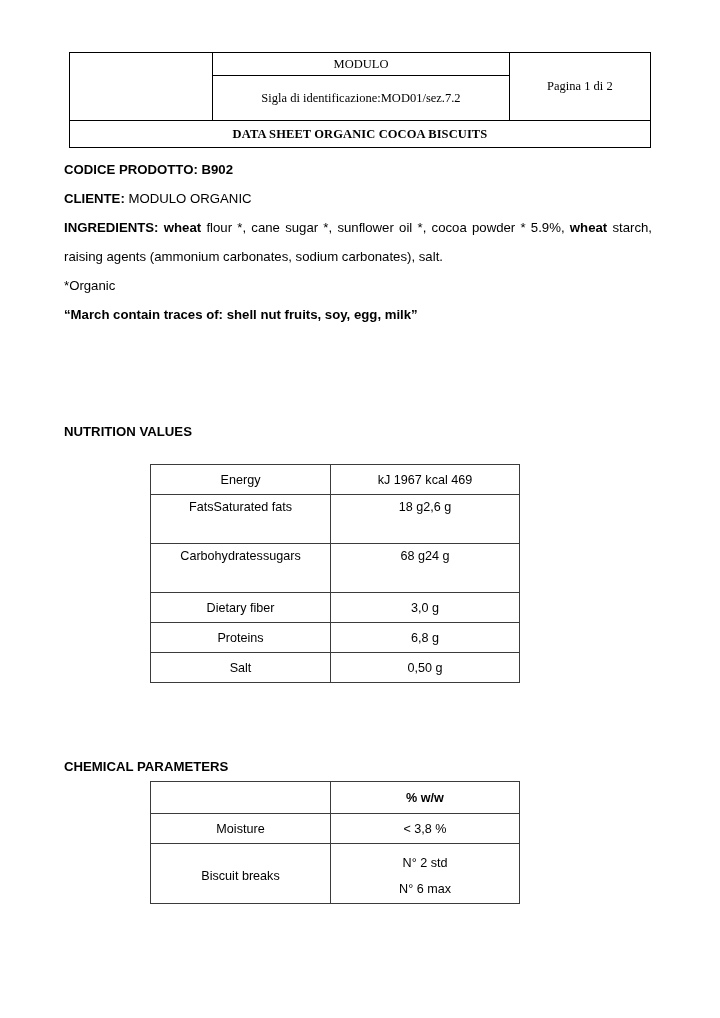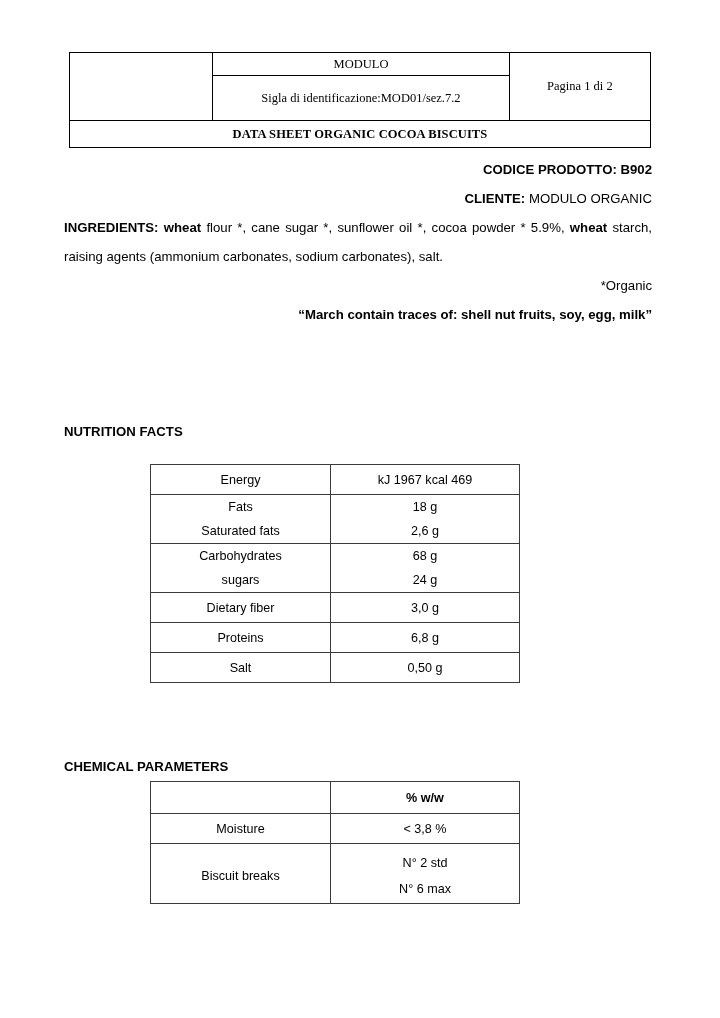--- a/index.html
+++ b/index.html
@@ -65,21 +65,21 @@
     top: 143px;
     width: 588px;
     font-size: 13.2px;
     line-height: 29px;
   }
   .para {
     margin: 0;
     text-align: justify;
     text-justify: inter-word;
   }
-  .para.nojustify { text-align: right; }
+  .para.nojustify { text-align: left; }
   .b { font-weight: bold; }
 
   
   .section-heading {
     position: absolute;
     left: 64px;
     font-size: 13.2px;
     font-weight: bold;
     line-height: 18px;
   }
@@ -106,21 +106,21 @@
 
   #nutrition-table { top: 452px; }
   #chemical-table  { top: 769px; }
 
   .row-head td { height: 31px; font-weight: bold; }
   .row-std  td { height: 29px; }
   .row-pair td { height: 48px; padding: 0; }
 
   .pair {
     display: flex;
-    flex-direction: column;
+    flex-direction: row;
     justify-content: center;
     height: 48px;
     line-height: 24px;
   }
   .pair span { display: block; }
 
   .chem-empty { height: 31px; }
   .chem-row   { height: 29px; }
   .chem-tall  { height: 59px; vertical-align: top; }
   .chem-tall .stack {
@@ -174,21 +174,21 @@
       <span>flour *, cane sugar *, sunflower oil *, cocoa powder * 5.9%,</span>
       <span class="b">wheat</span>
       <span>starch, raising agents (ammonium carbonates, sodium carbonates), salt.</span>
     </p>
 
     <p class="para nojustify">*Organic</p>
 
     <p class="para nojustify b">“March contain traces of: shell nut fruits, soy, egg, milk”</p>
   </div>
 
-  <div class="section-heading" id="nutrition-heading">NUTRITION FACTS</div>
+  <div class="section-heading" id="nutrition-heading">NUTRITION VALUES</div>
 
   <table class="data-table" id="nutrition-table">
     <colgroup>
         <col class="col-label">
         <col class="col-value">
       </colgroup>
     <tbody>
 
       <tr class="row-std">
         <td>Energy</td>

